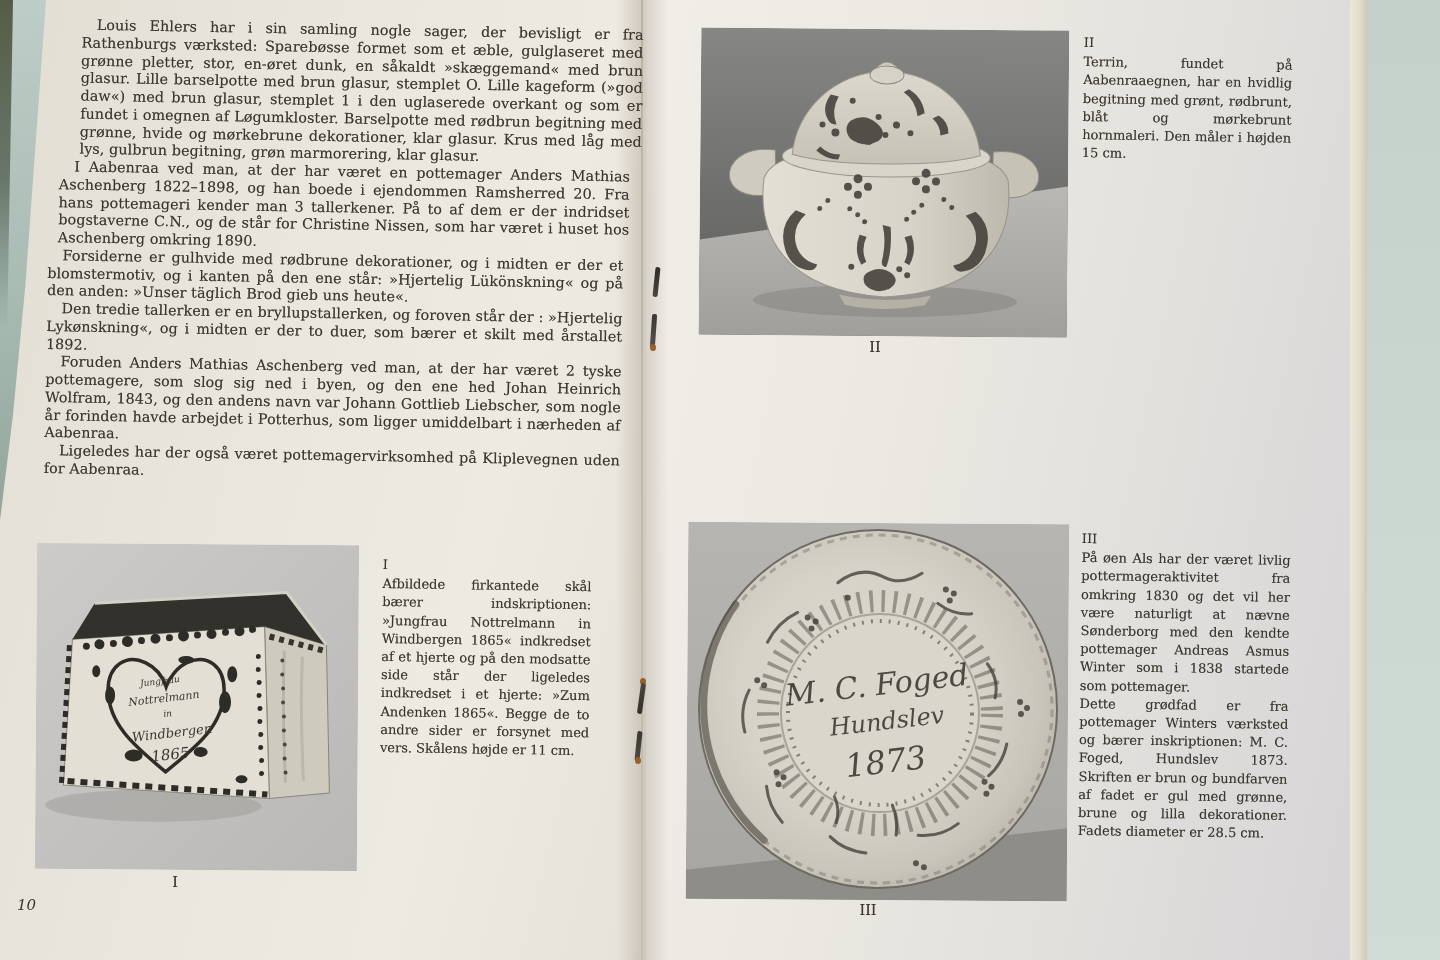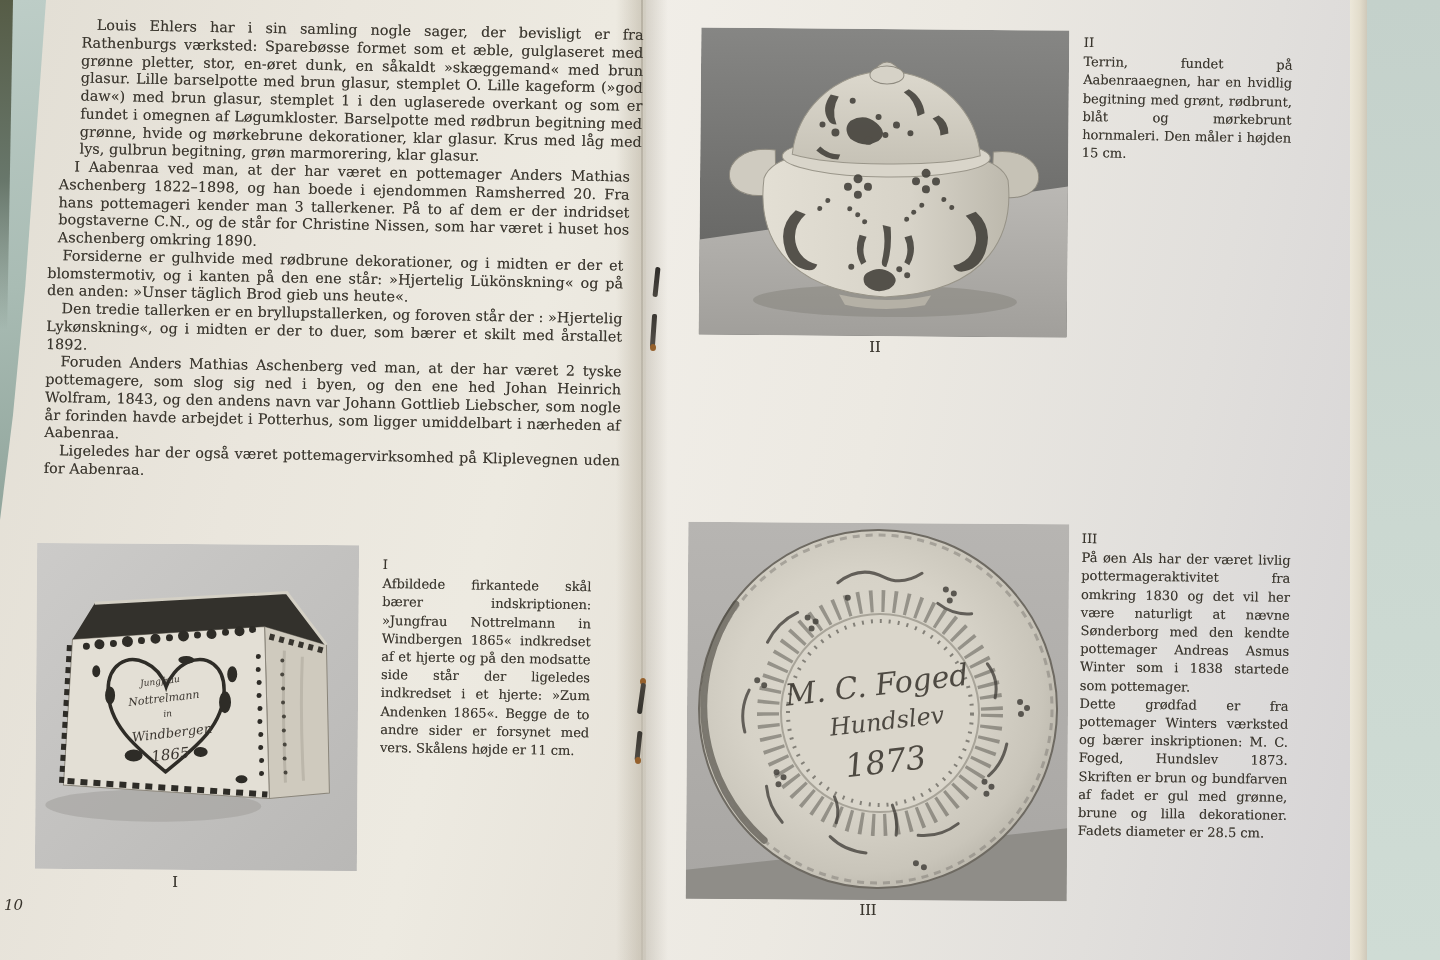--- a/index.html
+++ b/index.html
@@ -47,21 +47,21 @@
   .caption p{margin:0;}
   #caption-1{left:383px;top:556px;transform:rotate(.9deg);transform-origin:0 0;}
   #caption-2{left:1084px;top:34px;transform:rotate(1deg);transform-origin:0 0;}
   #caption-3{left:1082px;top:530px;transform:rotate(.8deg);transform-origin:0 0;}
 
   .fig-label{position:absolute;font-size:14.5px;color:#3a362e;text-align:center;
     text-shadow:0 0 .5px rgba(58,54,46,.5);}
   #label-1{left:35px;top:874px;width:280px;}
   #label-2{left:700px;top:339px;width:350px;}
   #label-3{left:688px;top:902px;width:360px;}
-  .page-number{position:absolute;left:4px;top:896px;font-size:15px;font-style:italic;}
+  .page-number{position:absolute;left:17px;top:896px;font-size:15px;font-style:italic;}
 
   
   .photo{position:absolute;overflow:hidden;}
   #photo-1{left:36px;top:544px;width:322px;height:326px;transform:rotate(.4deg);}
   #photo-2{left:700px;top:29px;width:368px;height:307px;transform:rotate(.5deg);}
   #photo-3{left:687px;top:523px;width:381px;height:377px;transform:rotate(.4deg);}
   .photo svg{display:block;width:100%;height:100%;}
   svg text{font-family:"DejaVu Serif",serif;}
 </style>
 </head>

